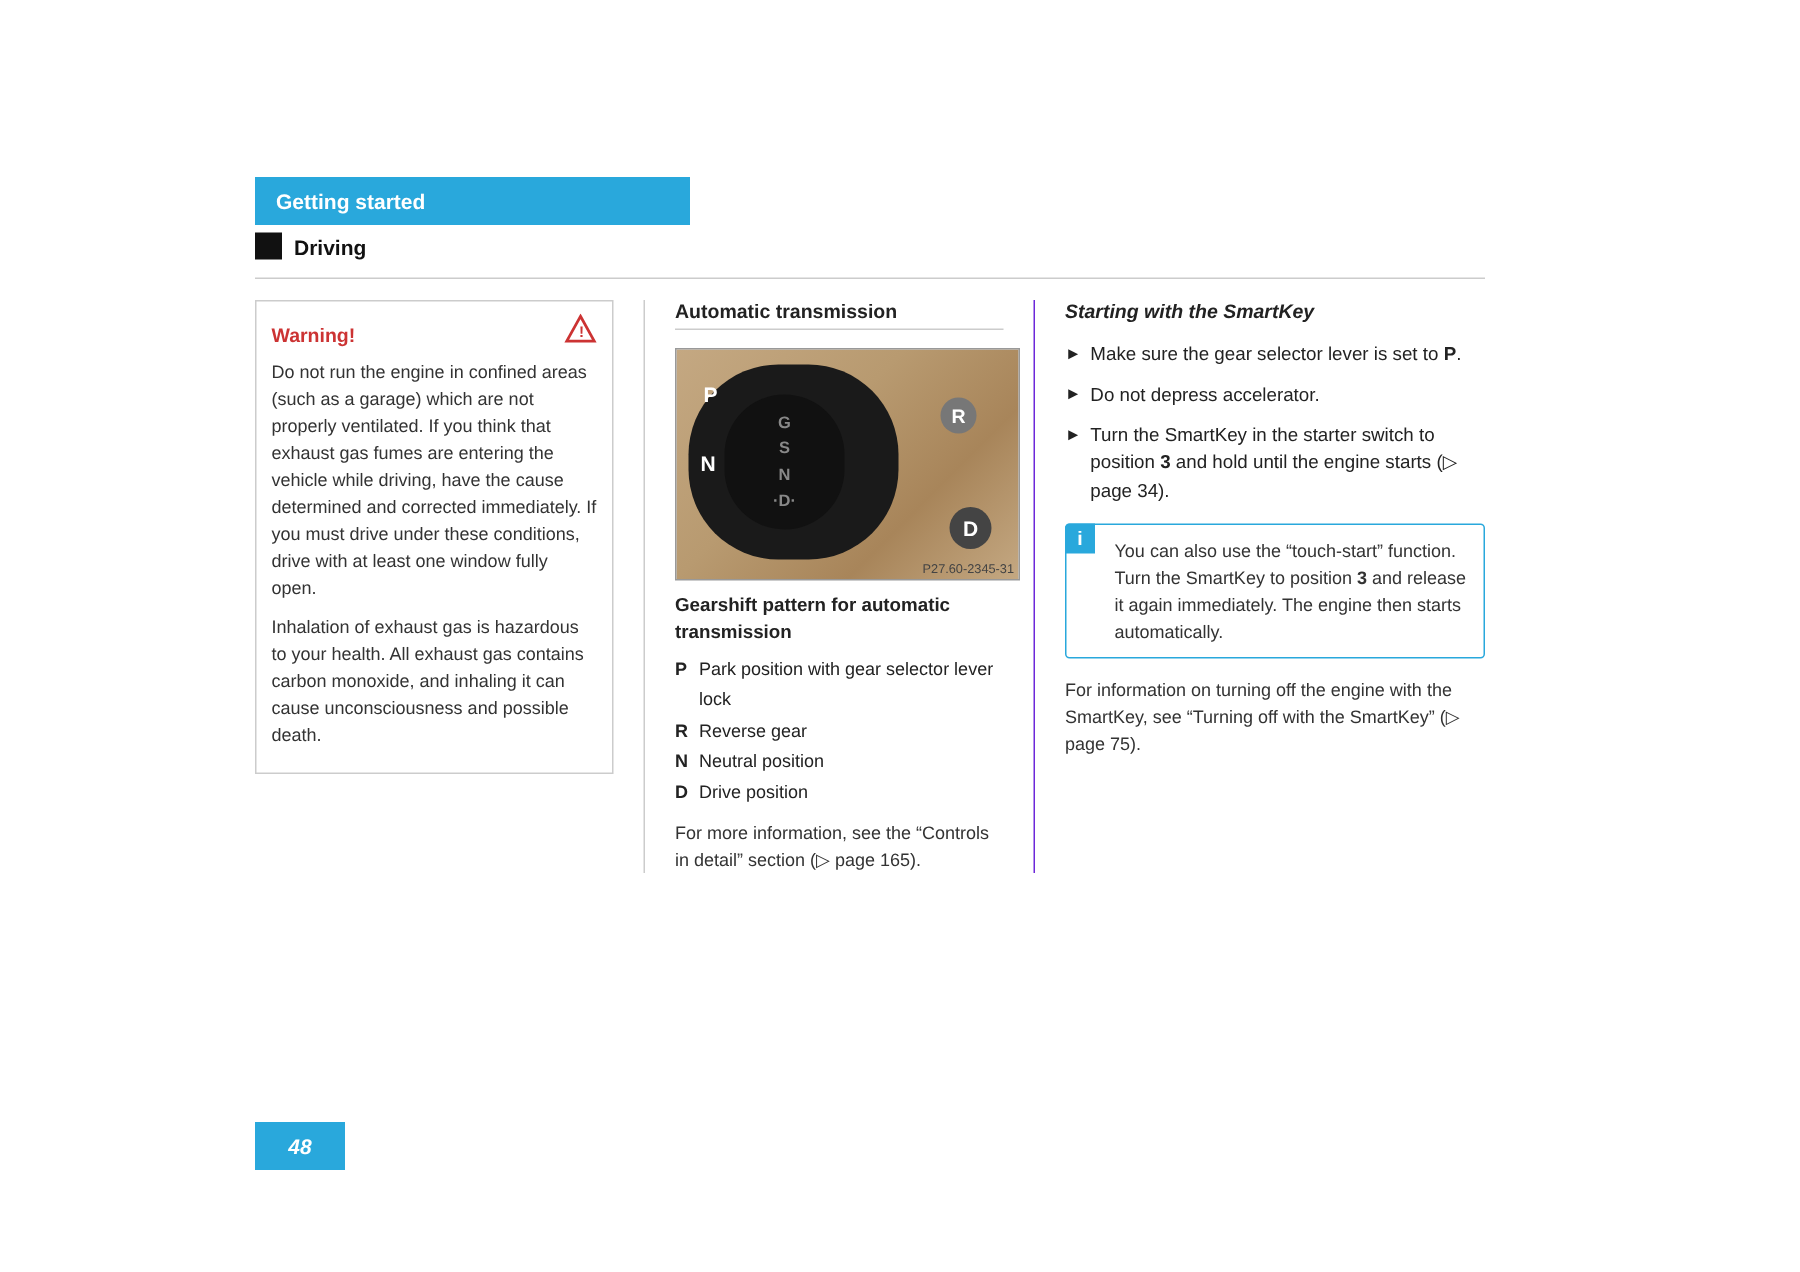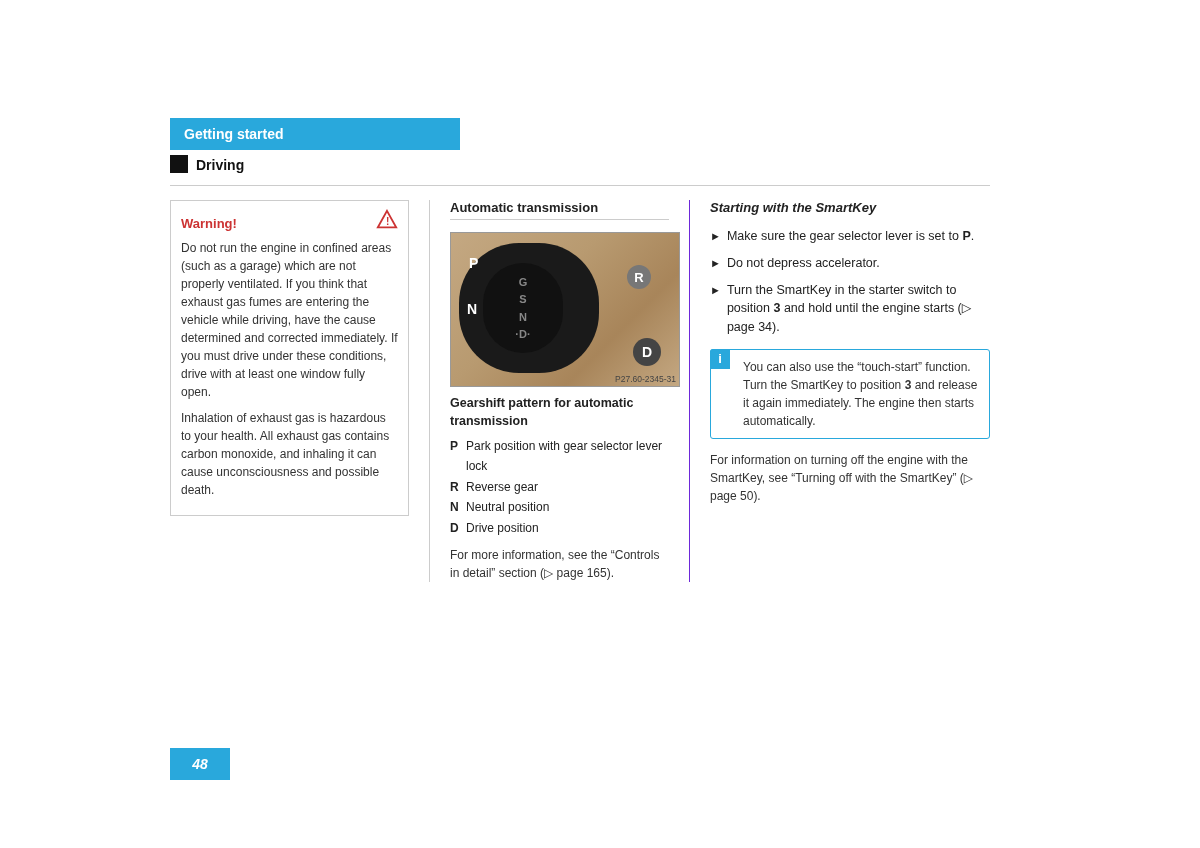--- a/index.html
+++ b/index.html
@@ -416,21 +416,21 @@
           <span class="bullet-arrow">►</span>
           <span>Turn the SmartKey in the starter switch to position <b>3</b> and hold until the engine starts (▷ page 34).</span>
         </div>
       </div>
 
       <div class="info-box">
         <div class="info-icon">i</div>
         <div class="info-text">You can also use the “touch-start” function. Turn the SmartKey to position&nbsp;<b>3</b> and release it again immediately. The engine then starts automatically.</div>
       </div>
 
-      <div class="footer-text">For information on turning off the engine with the SmartKey, see “Turning off with the SmartKey” (▷ page 50).</div>
+      <div class="footer-text">For information on turning off the engine with the SmartKey, see “Turning off with the SmartKey” (▷ page 75).</div>
     </div>
 
   </div>
 
   <div class="page-number-box">
     <span class="page-number">48</span>
   </div>
 
 </div>
 

